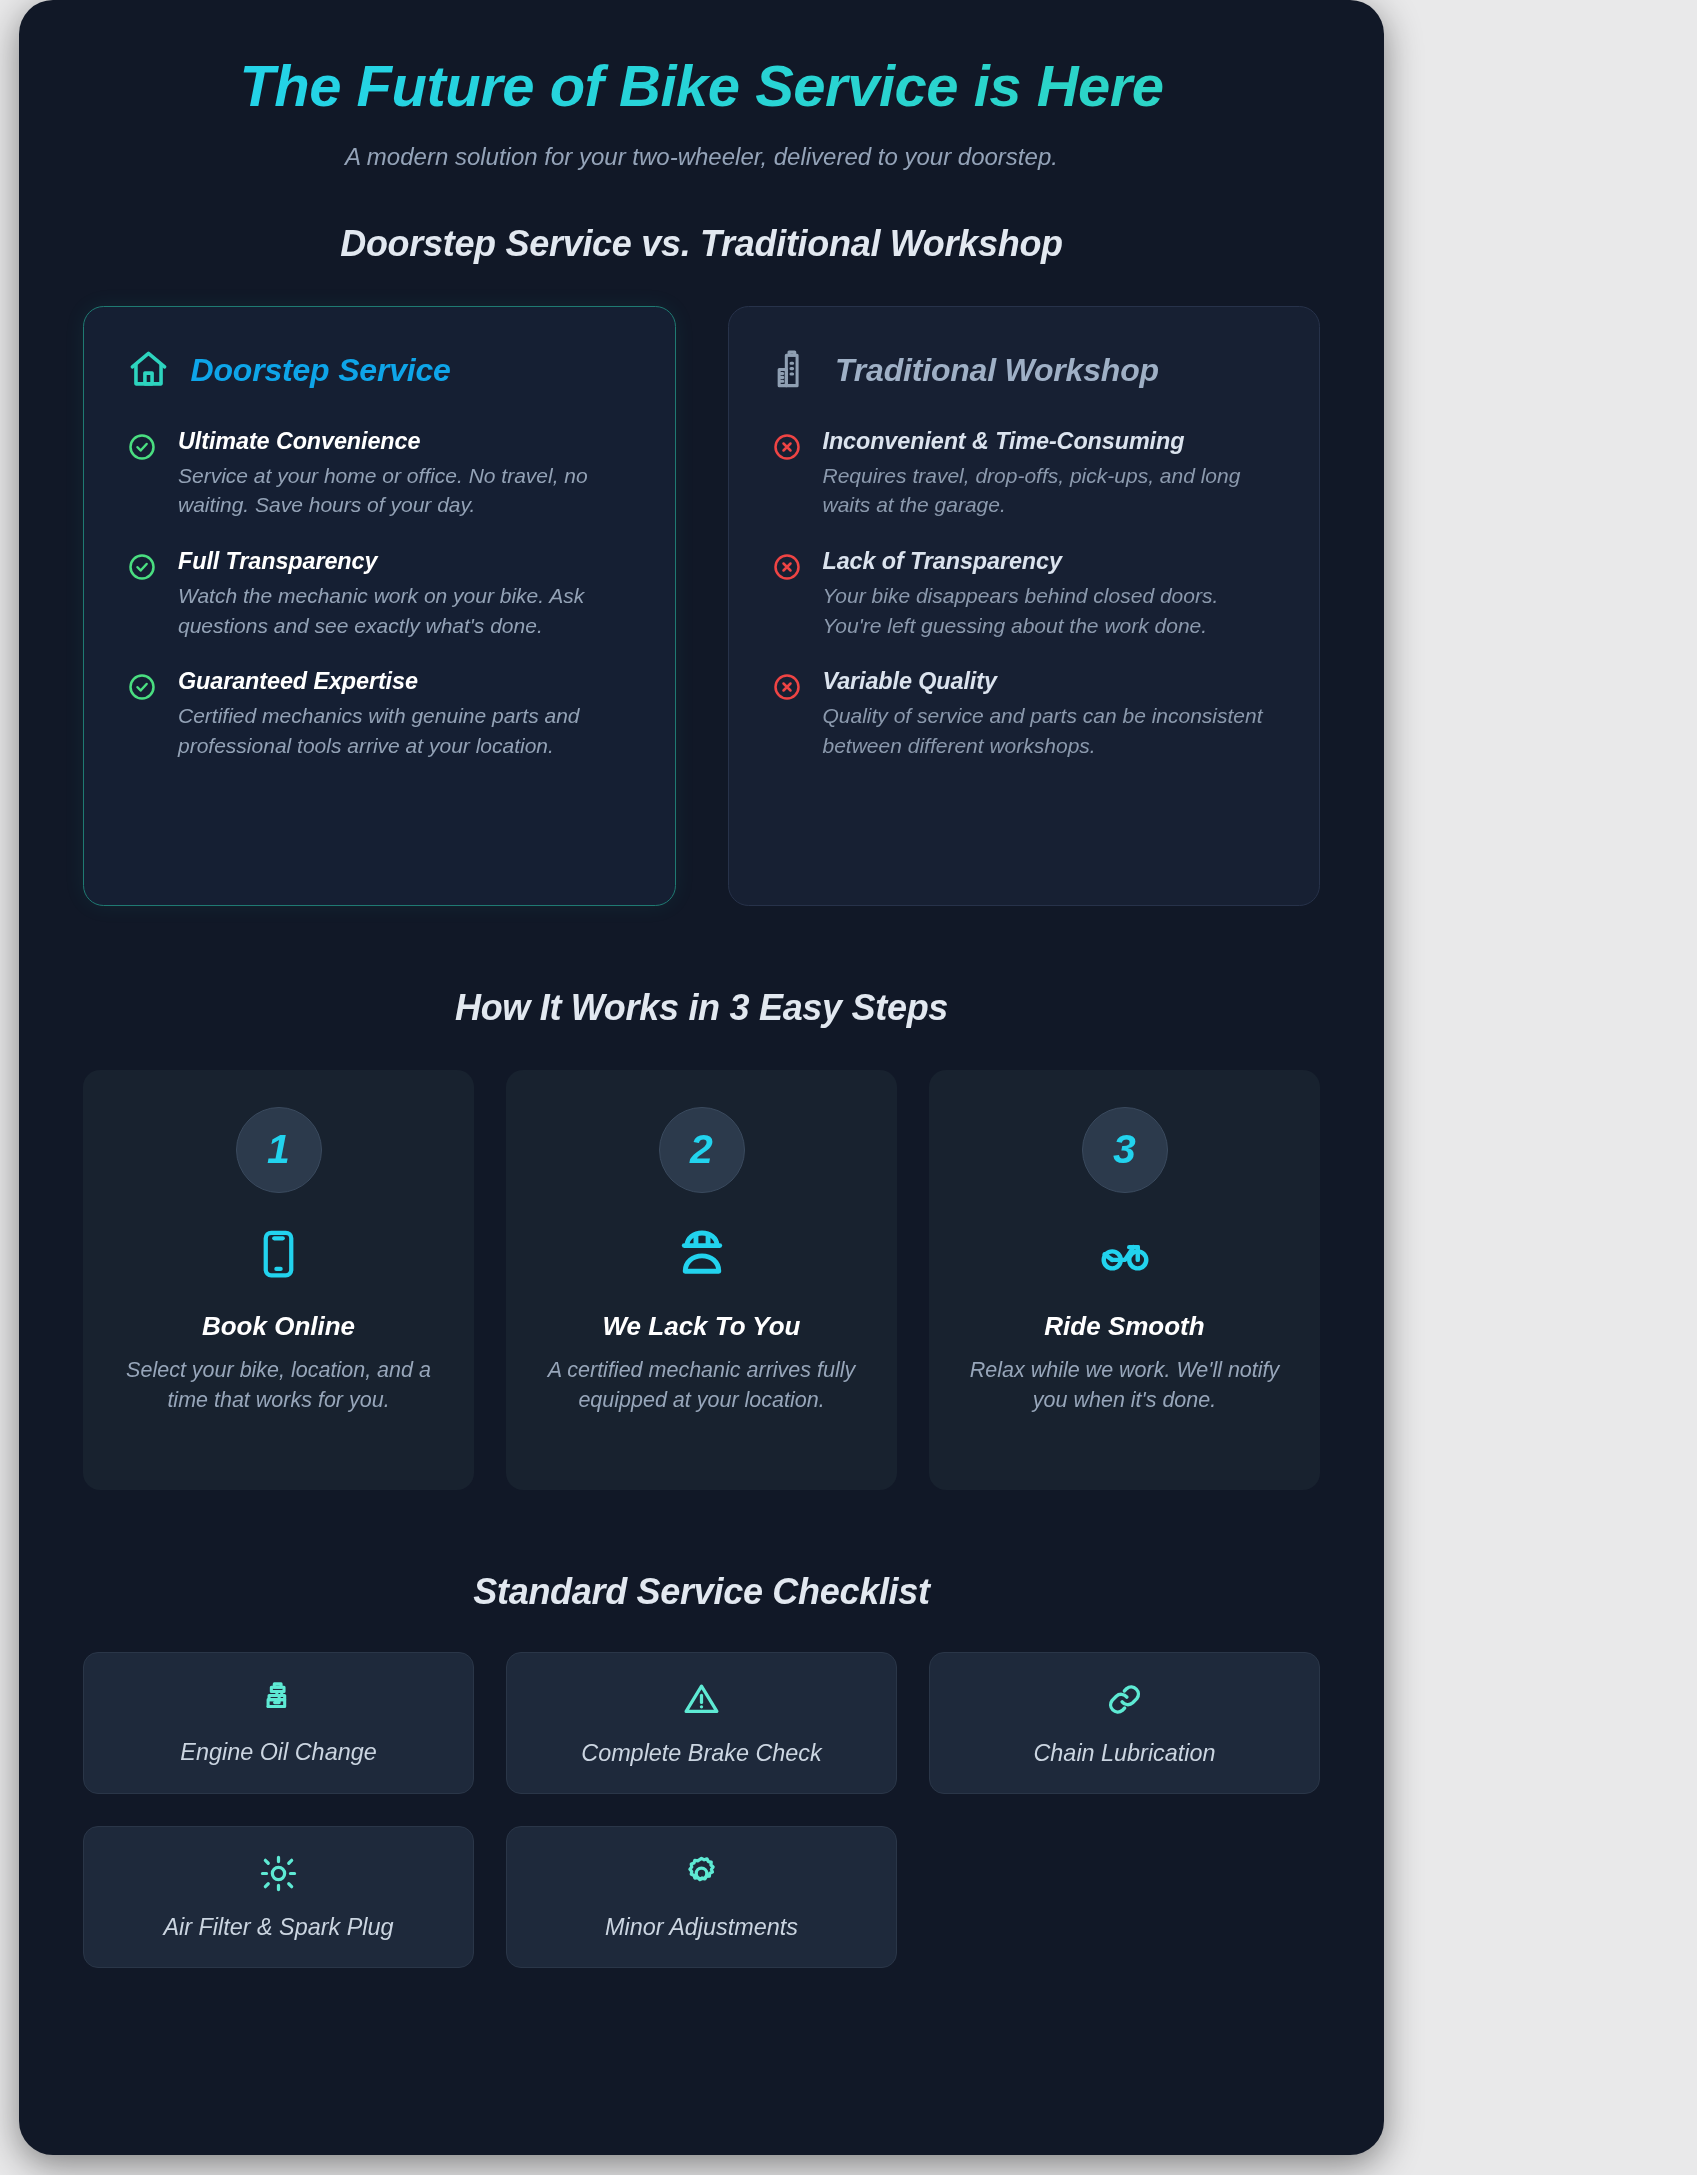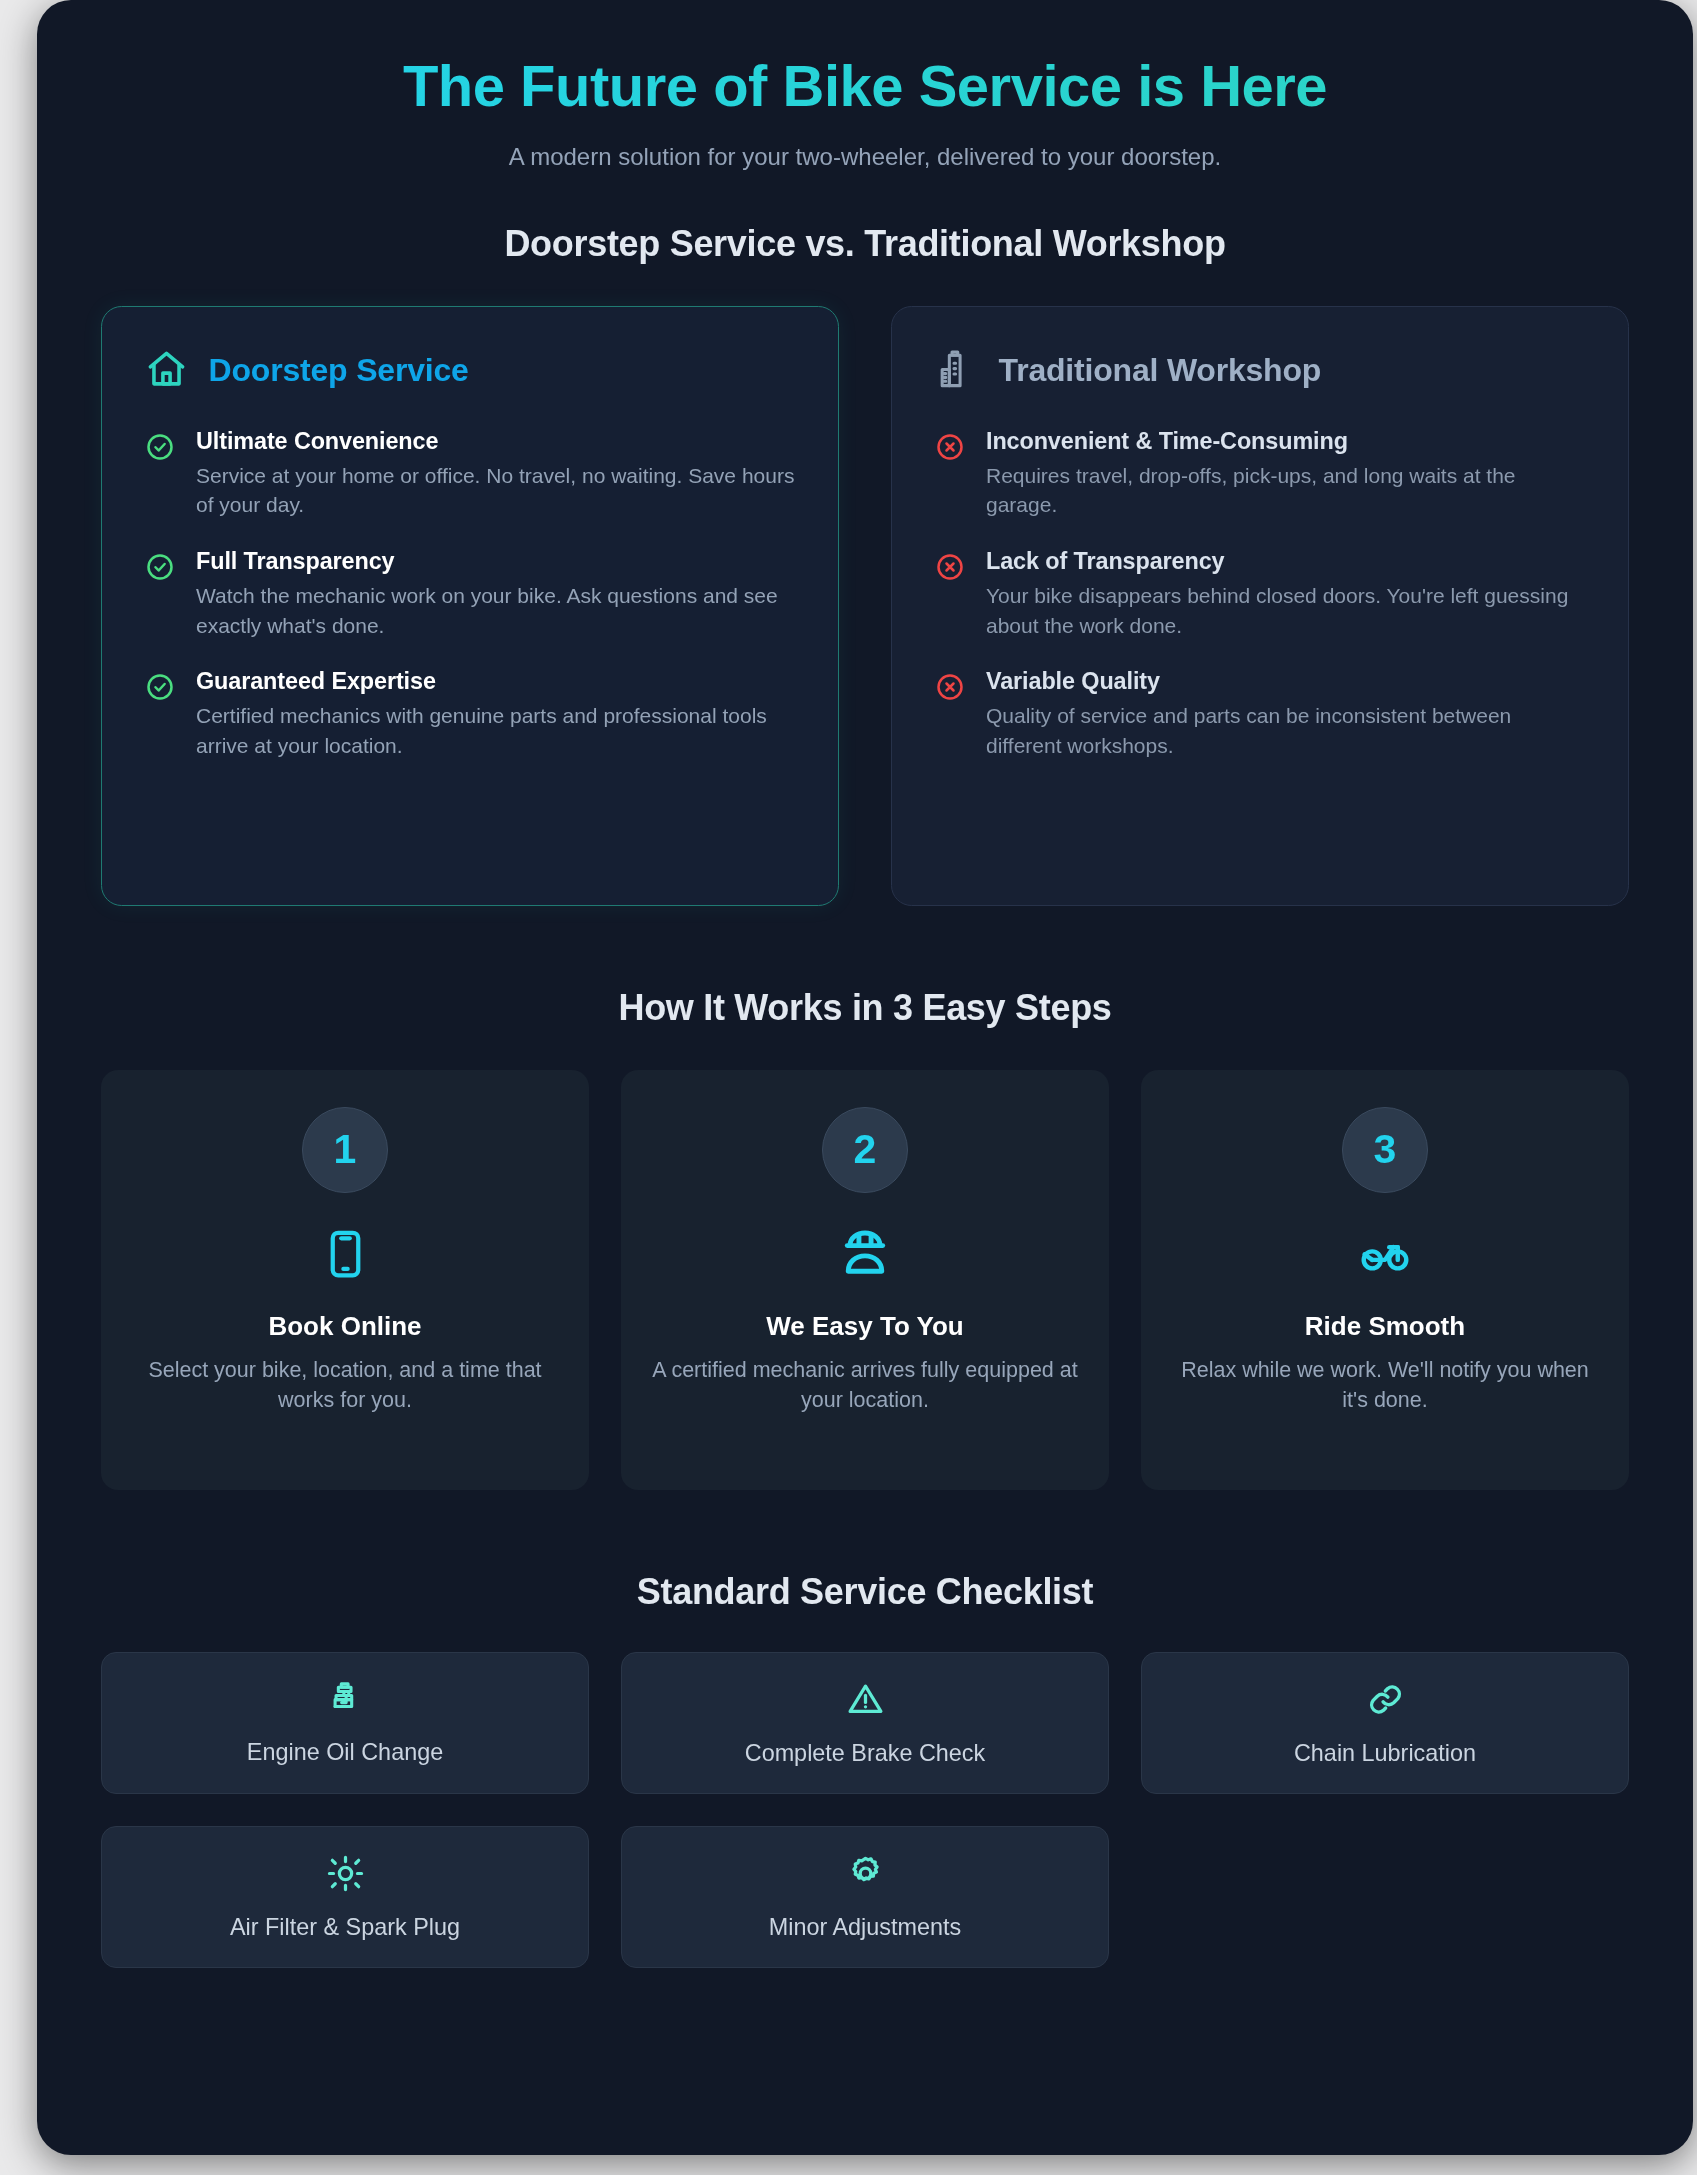--- a/index.html
+++ b/index.html
@@ -14,28 +14,29 @@
 
   #page {
     position: relative;
     width: 1698px;
     height: 2176px;
     background: #e9e9ea;
   }
 
   #card {
     position: absolute;
-    left: 37px;
+    left: 19px;
     top: 0px;
-    width: 1656px;
+    width: 1365px;
     height: 2155px;
     background: #111827;
     border-radius: 34px;
     overflow: hidden;
     box-shadow: 0 9.4px 37px rgba(0,0,0,0.45);
+    font-style: italic;
   }
 
   .inner {
     position: relative;
     width: 100%;
     height: 100%;
     padding: 0 64px;
   }
 
   
@@ -348,21 +349,21 @@
     <div class="step-card">
       <div class="step-circle">2</div>
       <div class="step-icon">
         <svg width="58" height="56" viewBox="0 0 24 24" fill="none" stroke="#22d3ee" stroke-width="2.1" stroke-linecap="round" stroke-linejoin="round">
           <path d="M5.6 8.2c0-3 2.9-5.2 6.4-5.2s6.4 2.2 6.4 5.2"></path>
           <path d="M4.4 8.4h15.2"></path>
           <path d="M9.4 3.6v4.6M14.6 3.6v4.6"></path>
           <path d="M4.8 19.4c0-3.9 3.2-6.6 7.2-6.6s7.2 2.7 7.2 6.6z"></path>
         </svg>
       </div>
-      <div class="step-title">We Easy To You</div>
+      <div class="step-title">We Lack To You</div>
       <div class="step-desc">A certified mechanic arrives fully equipped at your location.</div>
     </div>
 
     <div class="step-card">
       <div class="step-circle">3</div>
       <div class="step-icon">
         <svg width="62" height="51" viewBox="0 0 24 24" fill="none" stroke="#22d3ee" stroke-width="2.1" stroke-linecap="round" stroke-linejoin="round">
           <circle cx="6" cy="15" r="4"></circle>
           <circle cx="18" cy="15" r="4"></circle>
           <path d="M6 15h6l4-6"></path>

